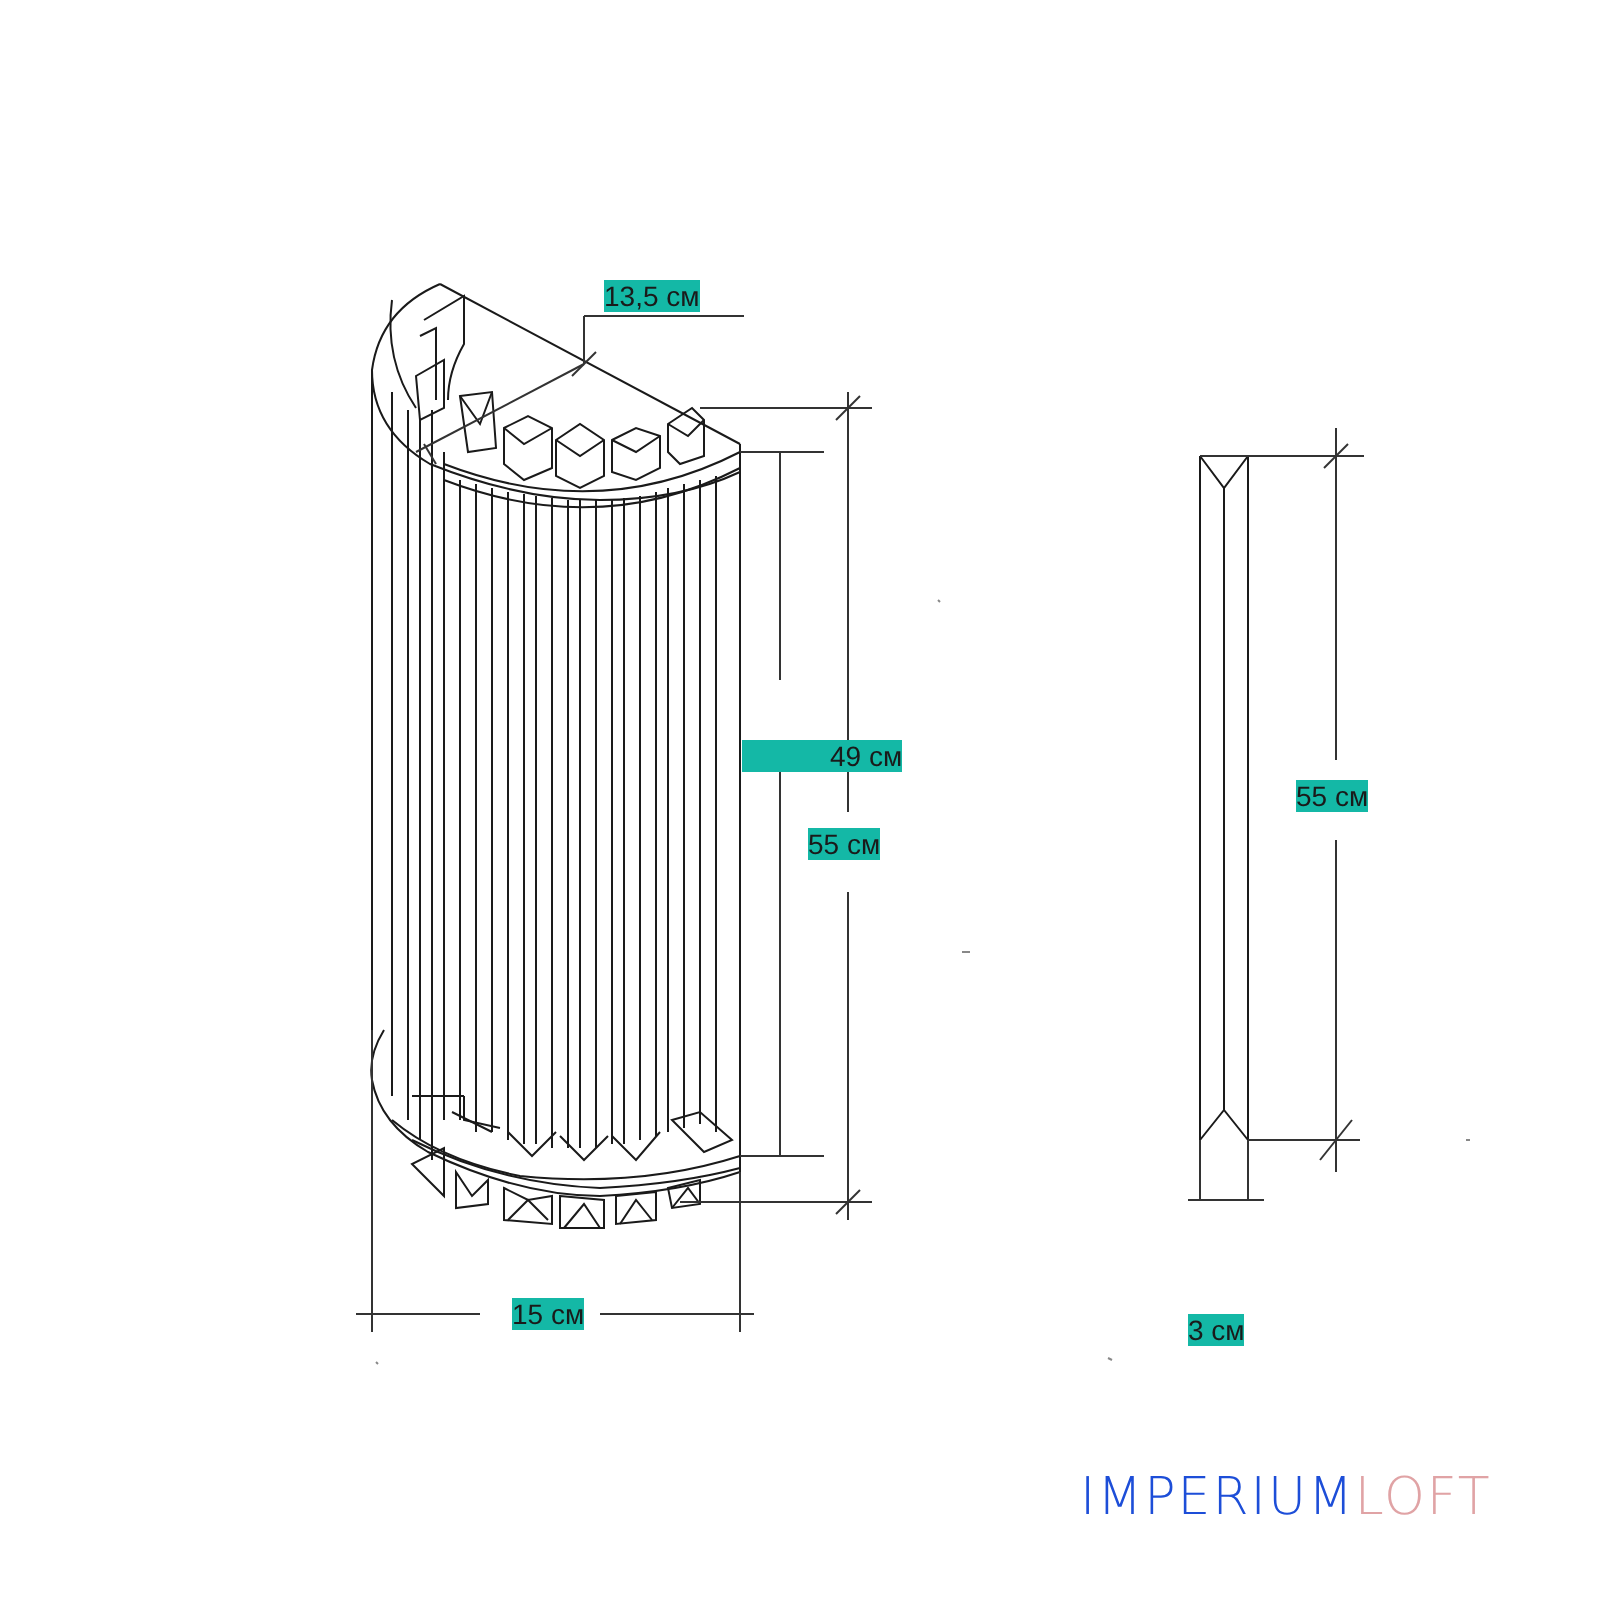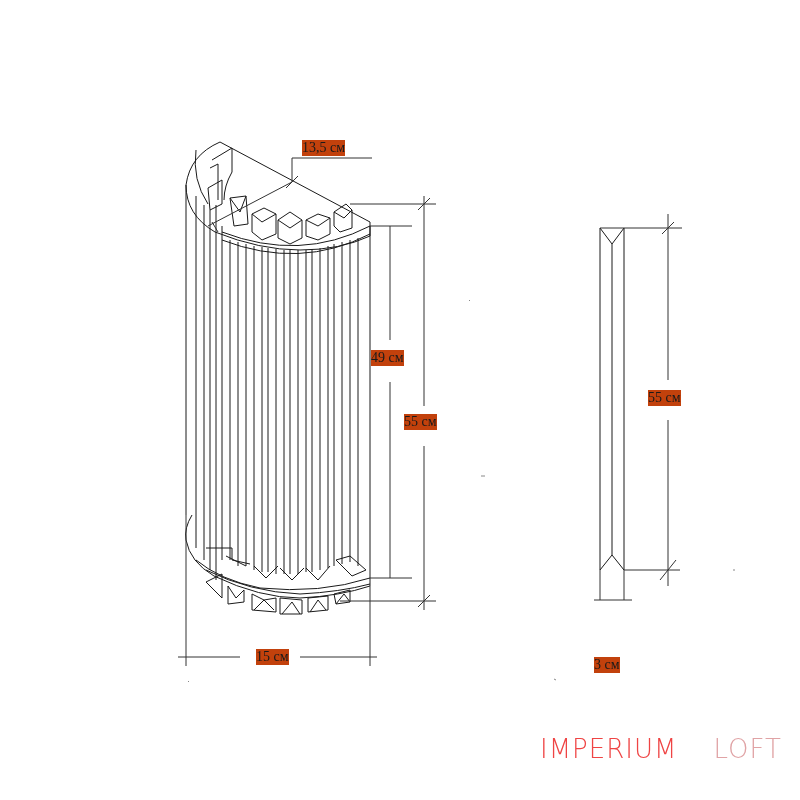--- a/index.html
+++ b/index.html
@@ -1,21 +1,21 @@
 <!DOCTYPE html>
 <html><head>
   <meta charset="utf-8">
   <style>
     html, body { margin: 0; padding: 0; background: #ffffff; }
     body { width: 800px; height: 800px; position: relative; overflow: hidden; font-family: "DejaVu Sans", sans-serif; }
     .canvas { position: absolute; left: 0; top: 0; width: 800px; height: 800px; }
-    .dim-label { position: absolute; font-family: Liberation Serif, serif; font-size: 14px; color: #1a1a1a; background: #c2410c; line-height: 16px; white-space: nowrap; }
+    .dim-label { position: absolute; font-family: Liberation Sans, sans-serif; font-size: 14px; color: #1a1a1a; background: #14b8a6; line-height: 16px; white-space: nowrap; }
     .brand { position: absolute; left: 540px; top: 734px; font-family: "DejaVu Sans", sans-serif; font-size: 26px; letter-spacing: 1px; font-weight: 300; line-height: 30px; }
-    .brand .a { color: #ef4444; }
-    .brand .b { color: #e0a3a5; margin-left: 36px; }
+    .brand .a { color: #1d4ed8; }
+    .brand .b { color: #e0a3a5; }
     svg line, svg path, svg polyline, svg polygon { vector-effect: non-scaling-stroke; }
   </style>
 </head>
 <body>
 
 <svg class="canvas" viewBox="0 0 800 800" xmlns="http://www.w3.org/2000/svg">
   <g fill="none" stroke="#1a1a1a" stroke-width="1">
 
     <g>
       <path d="M220 142 Q190 155 186 185 Q186 215 215 232 Q260 250 300 250 Q340 250 370 236"></path>
@@ -156,21 +156,21 @@
       <line x1="469" y1="300" x2="470" y2="301"></line>
       <line x1="481" y1="476" x2="485" y2="476"></line>
       <line x1="733" y1="570" x2="735" y2="570"></line>
       <line x1="188" y1="681" x2="189" y2="682"></line>
       <line x1="554" y1="679" x2="556" y2="680"></line>
     </g>
   </g>
 </svg>
 
 <div class="dim-label" style="left:302px; top:140px;">13,5 см</div>
-<div class="dim-label" style="left:371px; top:350px;">49 см</div>
+<div class="dim-label" style="left:371px; top:370px;padding-left:44px;">49 см</div>
 <div class="dim-label" style="left:404px; top:414px;">55 см</div>
 <div class="dim-label" style="left:256px; top:649px;">15 см</div>
 <div class="dim-label" style="left:648px; top:390px;">55 см</div>
 <div class="dim-label" style="left:594px; top:609px;margin-top:48px;">3 см</div>
 
 <div class="brand">
   <span class="a">IMPERIUM</span><span class="b">LOFT</span>
 </div>
 
 </body></html>

